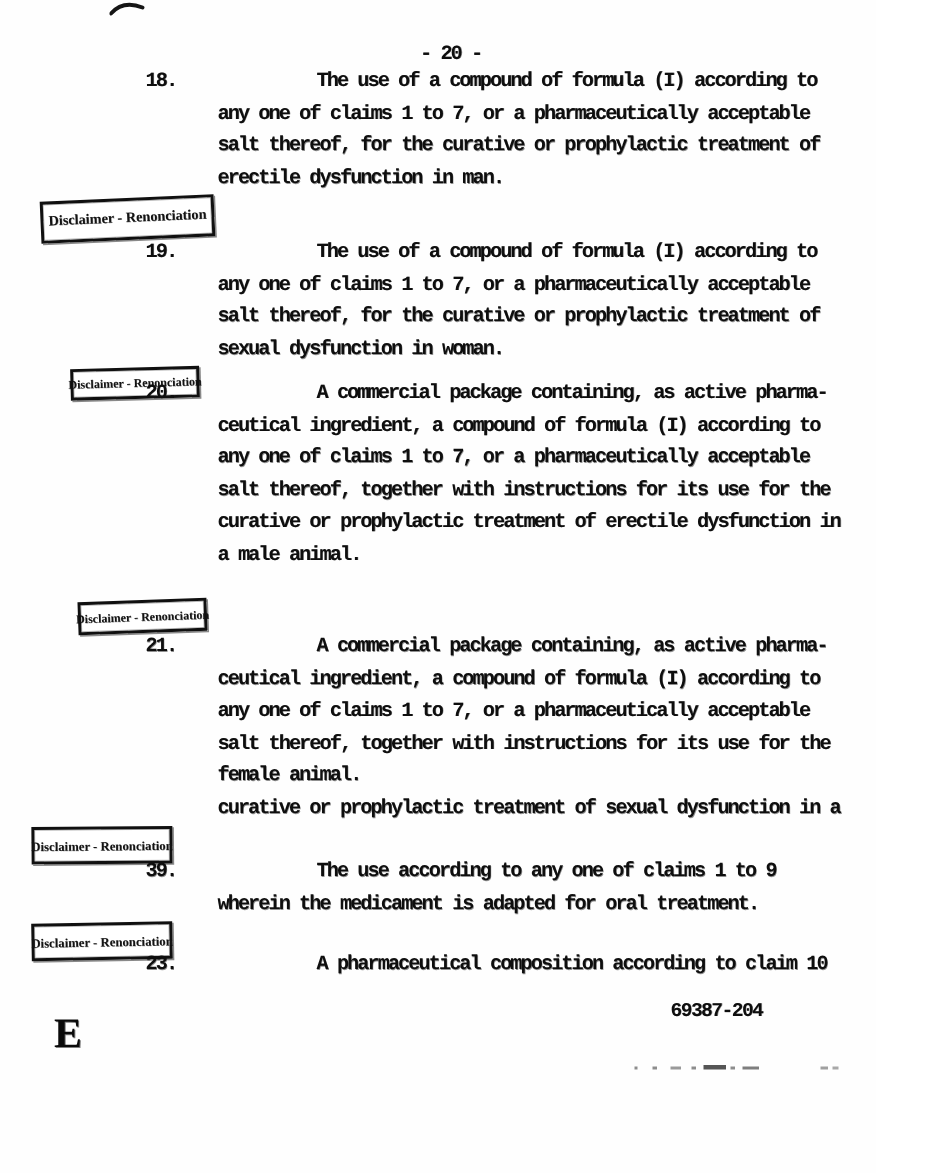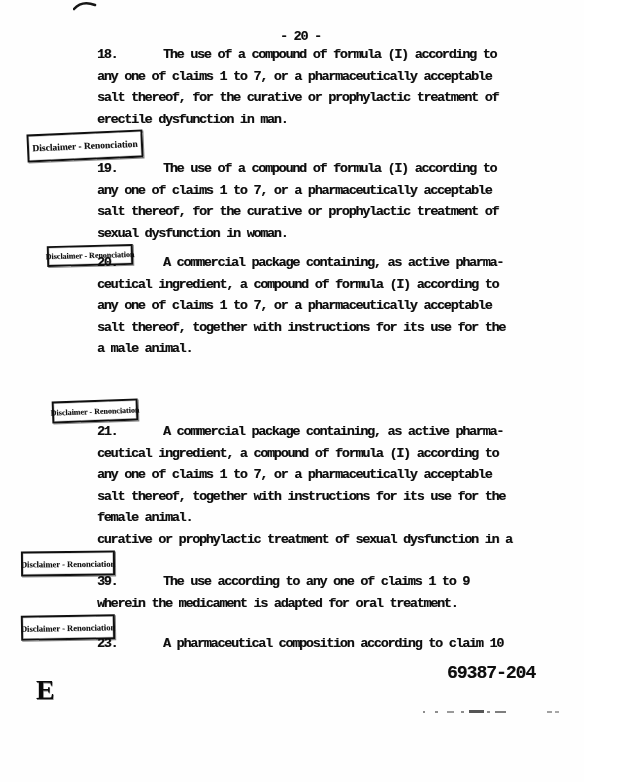--- a/index.html
+++ b/index.html
@@ -15,24 +15,24 @@
     color:#0e0e0e;
     font-size:13.5px;
     font-weight:bold;
     letter-spacing:-1.3px;
     line-height:21.5px;
     text-shadow:0.4px 0.4px 0.3px rgba(10,10,10,0.45);
     white-space:nowrap;
   }
   .claim{position:absolute;left:97px;width:410px;}
   .claim .claim-number{position:absolute;left:0;top:0;}
-  .claim .line{white-space:nowrap;}
+  .claim .line{white-space:nowrap;margin-left:48px;}
   .claim .line.first{padding-left:66px;}
   .page-number{position:absolute;top:26px;left:280px;}
-  .docket{position:absolute;top:663px;left:447px;font-size:18px;letter-spacing:-1px;}
+  .docket{position:absolute;top:663px;left:447px;font-size:13px;letter-spacing:-1px;}
   
   .stamp{
     position:absolute;
     display:flex;align-items:center;justify-content:center;
     border:2px solid #101010;
     background:rgba(255,255,255,0.85);
     box-shadow:1px 1px 0 rgba(40,40,40,0.55), inset 0 0 0 0.5px rgba(40,40,40,0.35);
     font-family:"Liberation Serif","DejaVu Serif",serif;
     font-weight:bold;
     color:#141414;
@@ -99,20 +99,21 @@
   <div class="stamp s2">
     <span>Disclaimer - Renonciation</span>
   </div>
 
   <div class="claim typed" style="top:252px;">
     <span class="claim-number">20.</span>
     <div class="line first">A commercial package containing, as active pharma-</div>
     <div class="line">ceutical ingredient, a compound of formula (I) according to</div>
     <div class="line">any one of claims 1 to 7, or a pharmaceutically acceptable</div>
     <div class="line">salt thereof, together with instructions for its use for the</div>
+    <div class="line">curative or prophylactic treatment of erectile dysfunction in</div>
     <div class="line">a male animal.</div>
   </div>
 
   <div class="stamp s3">
     <span>Disclaimer - Renonciation</span>
   </div>
 
   <div class="claim typed" style="top:421px;">
     <span class="claim-number">21.</span>
     <div class="line first">A commercial package containing, as active pharma-</div>

